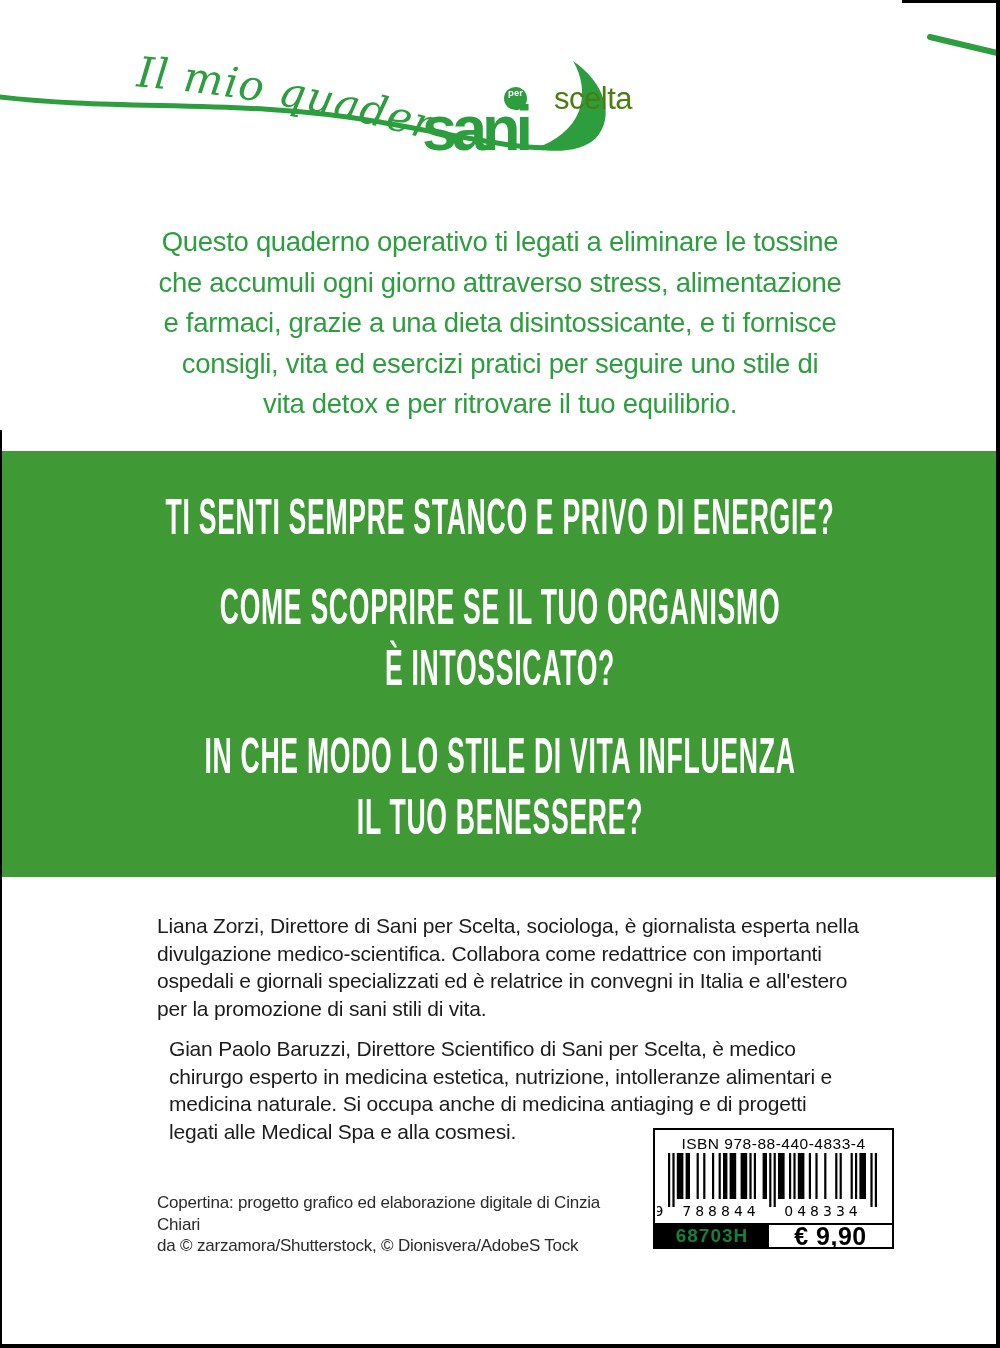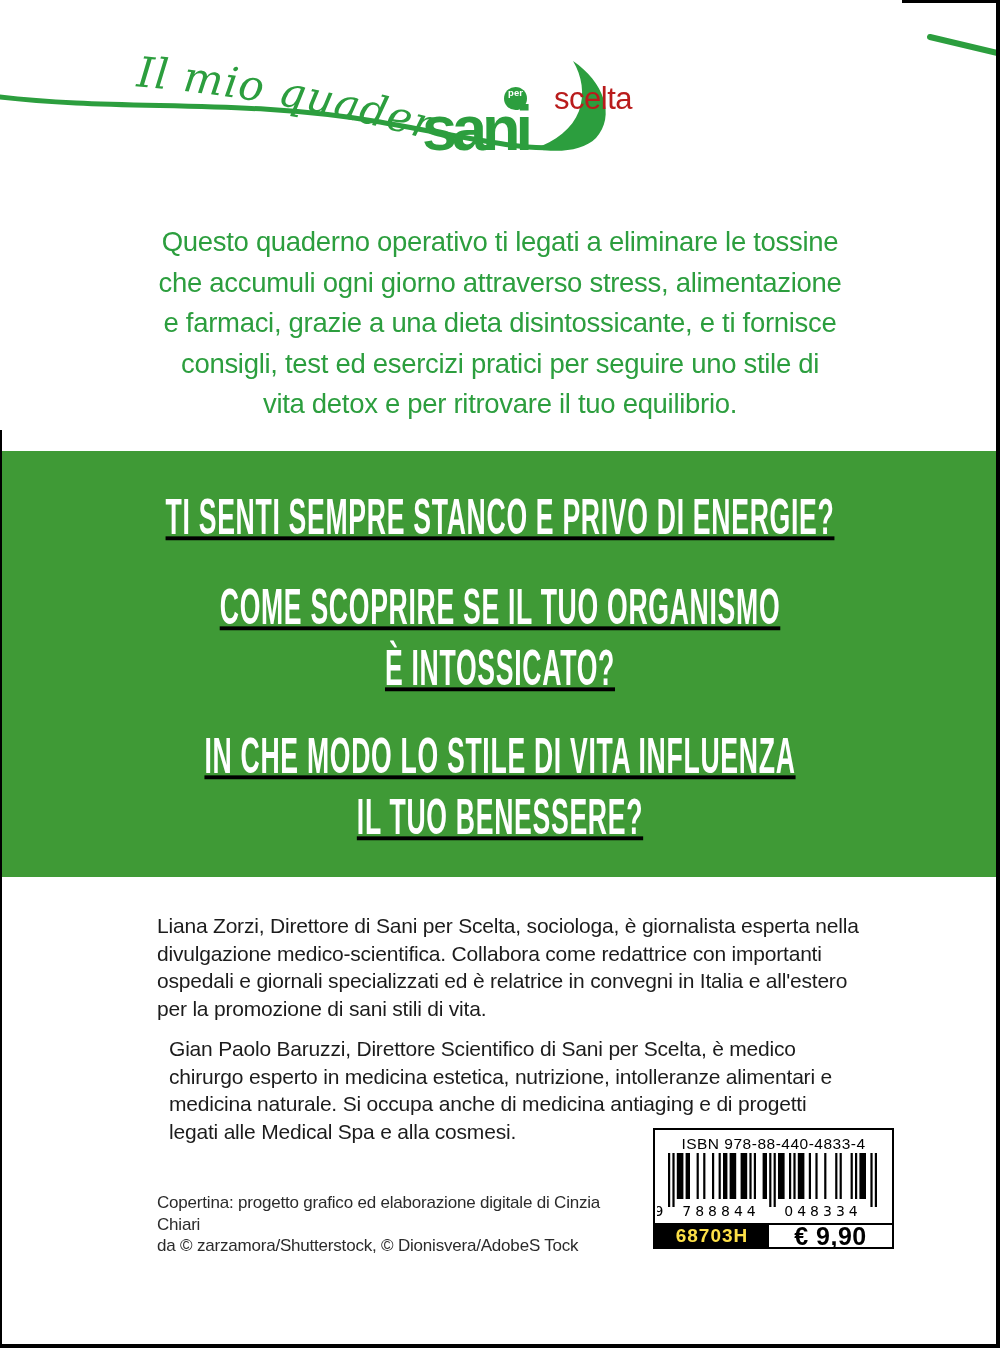--- a/index.html
+++ b/index.html
@@ -29,35 +29,35 @@
   .wordmark{
     position:absolute;left:422px;top:97px;color:var(--green);
     font-size:63px;font-weight:bold;letter-spacing:-5px;line-height:1;z-index:2;text-align:right;
   }
   .badge-per{
     position:absolute;left:504px;top:87px;width:23px;height:23px;border-radius:50%;
     background:var(--green);color:#fff;font-size:9.5px;font-weight:bold;
     display:flex;align-items:flex-start;justify-content:center;z-index:4;
   }
   .wordmark-suffix{
-    position:absolute;left:554px;top:83px;color:#b91c1c;font-size:31px;
+    position:absolute;left:554px;top:83px;color:#4d7c0f;font-size:31px;
     letter-spacing:-0.5px;line-height:1;z-index:3;
   }
 
   
   .intro{
     position:absolute;left:150px;top:222px;width:700px;text-align:center;
     color:var(--green);font-size:27.5px;line-height:40.5px;letter-spacing:-0.3px;
   }
   .intro .line{white-space:nowrap;}
 
   
   .banner{
     position:absolute;left:0;top:451px;width:1000px;height:426px;
-    background:var(--banner-green);padding-top:36px;text-decoration:underline;
+    background:var(--banner-green);padding-top:36px;
   }
   .question{text-align:center;color:#fff;}
   .q2{margin-top:29px;}
   .q3{margin-top:27px;}
   .q-line{
     display:block;height:61px;line-height:61px;font-size:38px;font-weight:bold;
     letter-spacing:1px;transform:scale(0.7,1.3);transform-origin:center center;
     white-space:nowrap;
   }
 
@@ -79,21 +79,21 @@
   .barcode-block{position:absolute;left:609px;top:1128px;width:241px;padding-left:44px;}
   .barcode-box{
     width:241px;height:97px;background:#fff;border:2px solid #000;
     text-align:center;overflow:hidden;
   }
   .isbn-label{font-size:15.5px;color:#000;margin-top:5px;letter-spacing:0.5px;}
   .barcode-row{
     display:flex;width:241px;height:24px;border:2px solid #000;border-top:0;
   }
   .edition-code{
-    width:114px;background:#000;color:#fde047;font-size:19px;font-weight:bold;
+    width:114px;background:#000;color:#15803d;font-size:19px;font-weight:bold;
     display:flex;align-items:center;justify-content:center;letter-spacing:1px;
   }
   .price{
     flex:1;background:#fff;color:#000;font-size:25px;font-weight:bold;
     display:flex;align-items:center;justify-content:center;letter-spacing:0.5px;
   }
 </style>
 </head>
 <body>
 
@@ -113,21 +113,21 @@
   <div class="wordmark">sani</div>
   <div class="wordmark-suffix">scelta</div>
   <div class="badge-per">
     <span>per</span>
   </div>
 
   <div class="intro">
     <div class="line">Questo quaderno operativo ti legati a eliminare le tossine</div>
     <div class="line">che accumuli ogni giorno attraverso stress, alimentazione</div>
     <div class="line">e farmaci, grazie a una dieta disintossicante, e ti fornisce</div>
-    <div class="line">consigli, test ed esercizi pratici per seguire uno stile di</div>
+    <div class="line">consigli, vita ed esercizi pratici per seguire uno stile di</div>
     <div class="line">vita detox e per ritrovare il tuo equilibrio.</div>
   </div>
 
   <div class="banner">
     <div class="question q1">
       <span class="q-line">TI SENTI SEMPRE STANCO E PRIVO DI ENERGIE?</span>
     </div>
     <div class="question q2">
       <span class="q-line">COME SCOPRIRE SE IL TUO ORGANISMO</span>
       <span class="q-line">È INTOSSICATO?</span>

